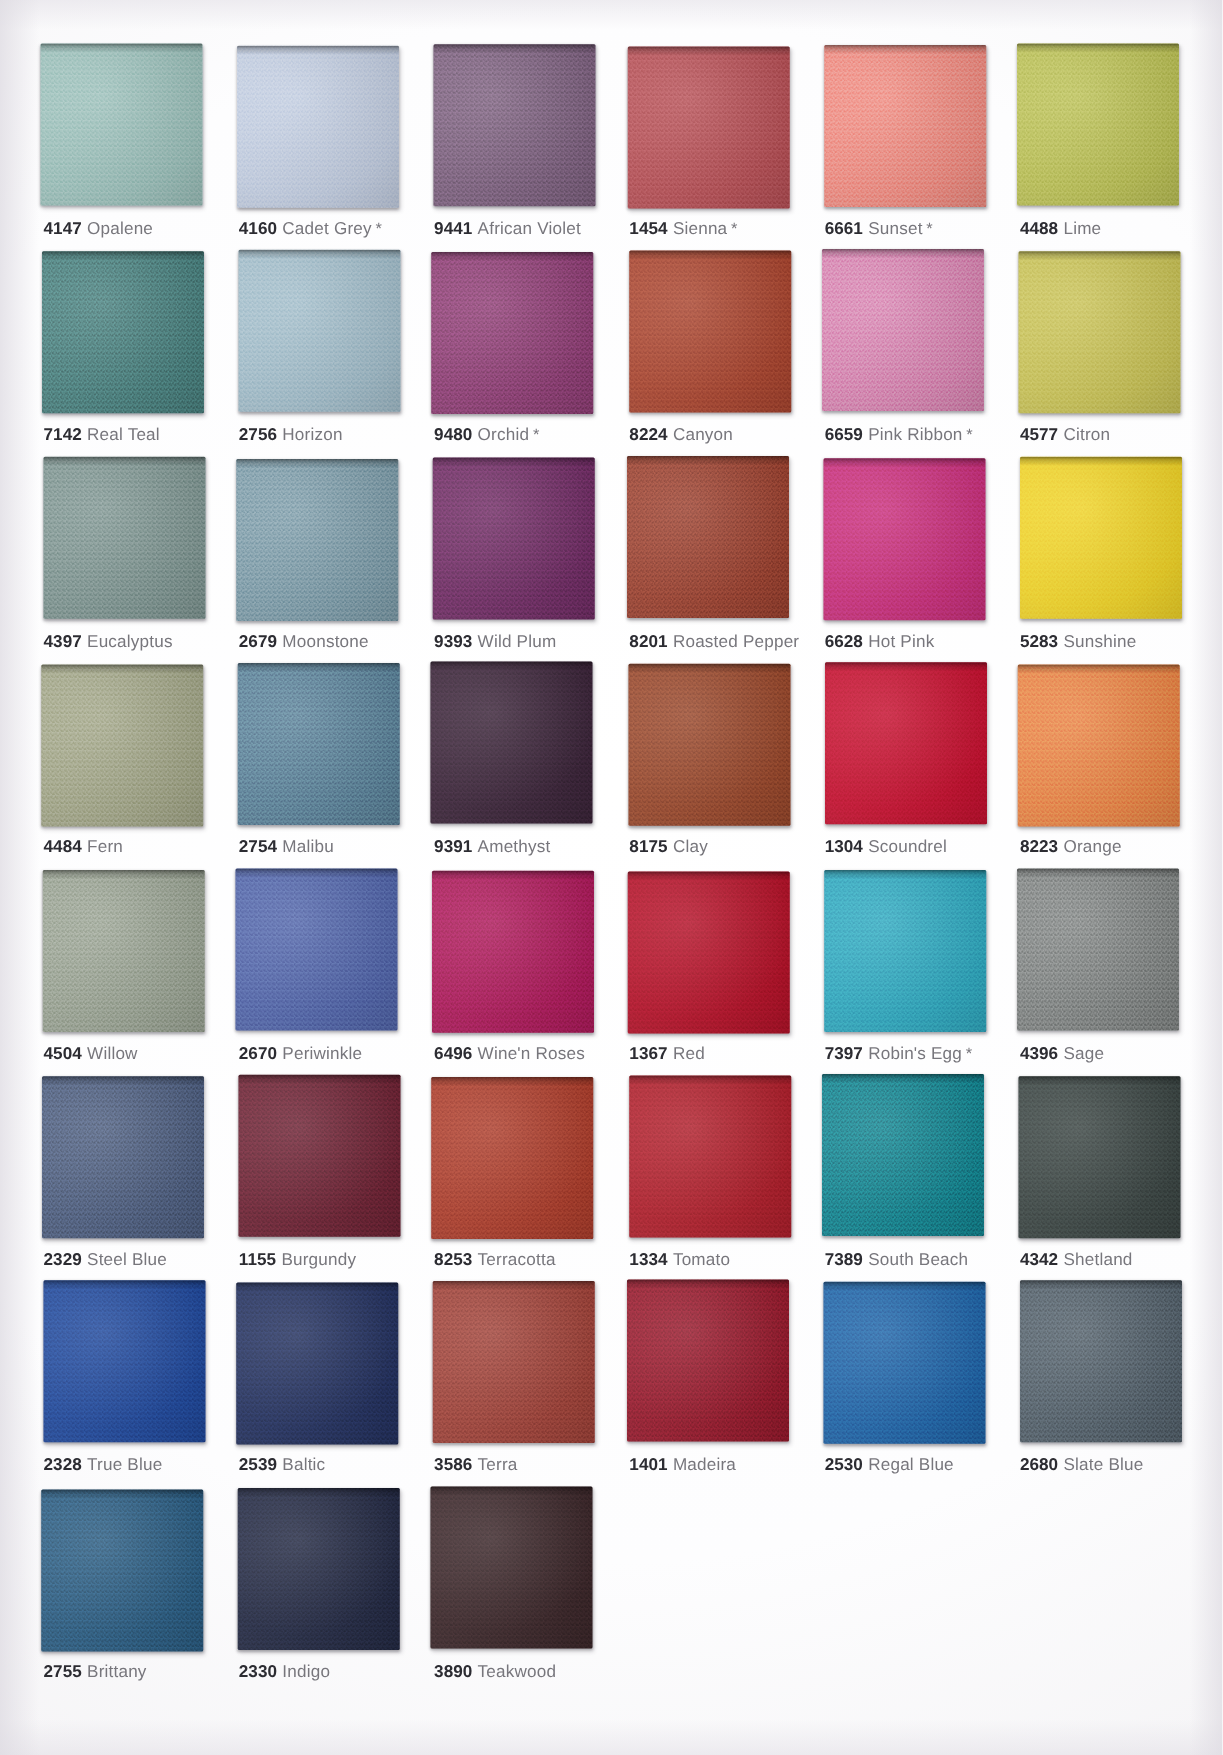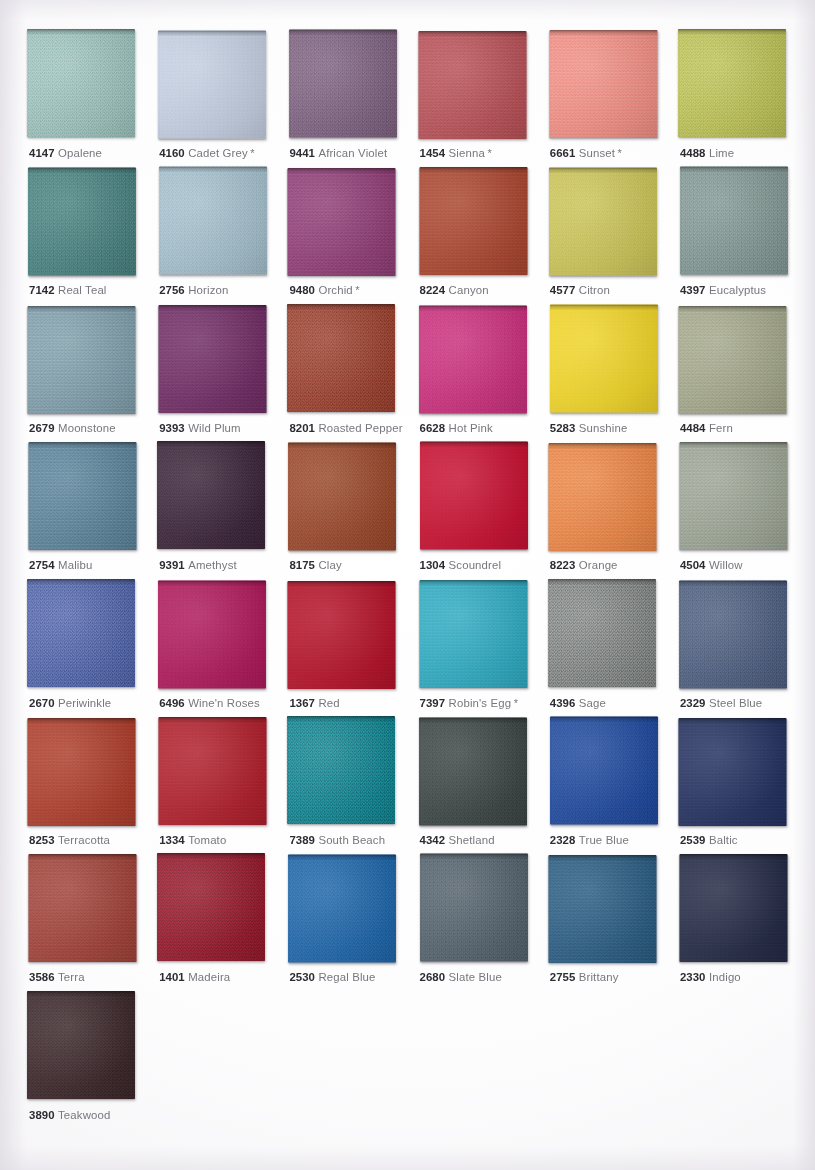--- a/index.html
+++ b/index.html
@@ -196,20 +196,26 @@
         </div>
         <div class="label"><span class="code">9480</span><span class="name">Orchid</span><span class="star">*</span></div>
       </div>
       <div class="cell">
         <div class="chip-wrap" style="transform: translate(0.5px, 0px);">
           <div class="chip" title="Canyon" style="background-color: rgb(169, 68, 47);"></div>
         </div>
         <div class="label"><span class="code">8224</span><span class="name">Canyon</span></div>
       </div>
       <div class="cell">
+        <div class="chip-wrap" style="transform: translate(-1px, -1px);">
+          <div class="chip" title="Pink Ribbon" style="background-color: rgb(221, 132, 180);"></div>
+        </div>
+        <div class="label"><span class="code">6659</span><span class="name">Pink Ribbon</span><span class="star">*</span></div>
+      </div>
+      <div class="cell">
         <div class="chip-wrap" style="transform: translate(0px, 0.5px);">
           <div class="chip" title="Citron" style="background-color: rgb(204, 197, 86);"></div>
         </div>
         <div class="label"><span class="code">4577</span><span class="name">Citron</span></div>
       </div>
       <div class="cell">
         <div class="chip-wrap" style="transform: translate(1px, -0.5px);">
           <div class="chip" title="Eucalyptus" style="background-color: rgb(125, 149, 145);"></div>
         </div>
         <div class="label"><span class="code">4397</span><span class="name">Eucalyptus</span></div>
@@ -314,20 +320,26 @@
         <div class="chip-wrap" style="transform: translate(-1px, -1px);">
           <div class="chip" title="Sage" style="background-color: rgb(127, 131, 130);"></div>
         </div>
         <div class="label"><span class="code">4396</span><span class="name">Sage</span></div>
       </div>
       <div class="cell">
         <div class="chip-wrap" style="transform: translate(0px, 0.5px);">
           <div class="chip" title="Steel Blue" style="background-color: rgb(76, 92, 124);"></div>
         </div>
         <div class="label"><span class="code">2329</span><span class="name">Steel Blue</span></div>
+      </div>
+      <div class="cell">
+        <div class="chip-wrap" style="transform: translate(1px, -0.5px);">
+          <div class="chip" title="Burgundy" style="background-color: rgb(106, 34, 51);"></div>
+        </div>
+        <div class="label"><span class="code">1155</span><span class="name">Burgundy</span></div>
       </div>
       <div class="cell">
         <div class="chip-wrap" style="transform: translate(-0.5px, 1px);">
           <div class="chip" title="Terracotta" style="background-color: rgb(172, 60, 43);"></div>
         </div>
         <div class="label"><span class="code">8253</span><span class="name">Terracotta</span></div>
       </div>
       <div class="cell">
         <div class="chip-wrap" style="transform: translate(0.5px, 0px);">
           <div class="chip" title="Tomato" style="background-color: rgb(175, 31, 43);"></div>

